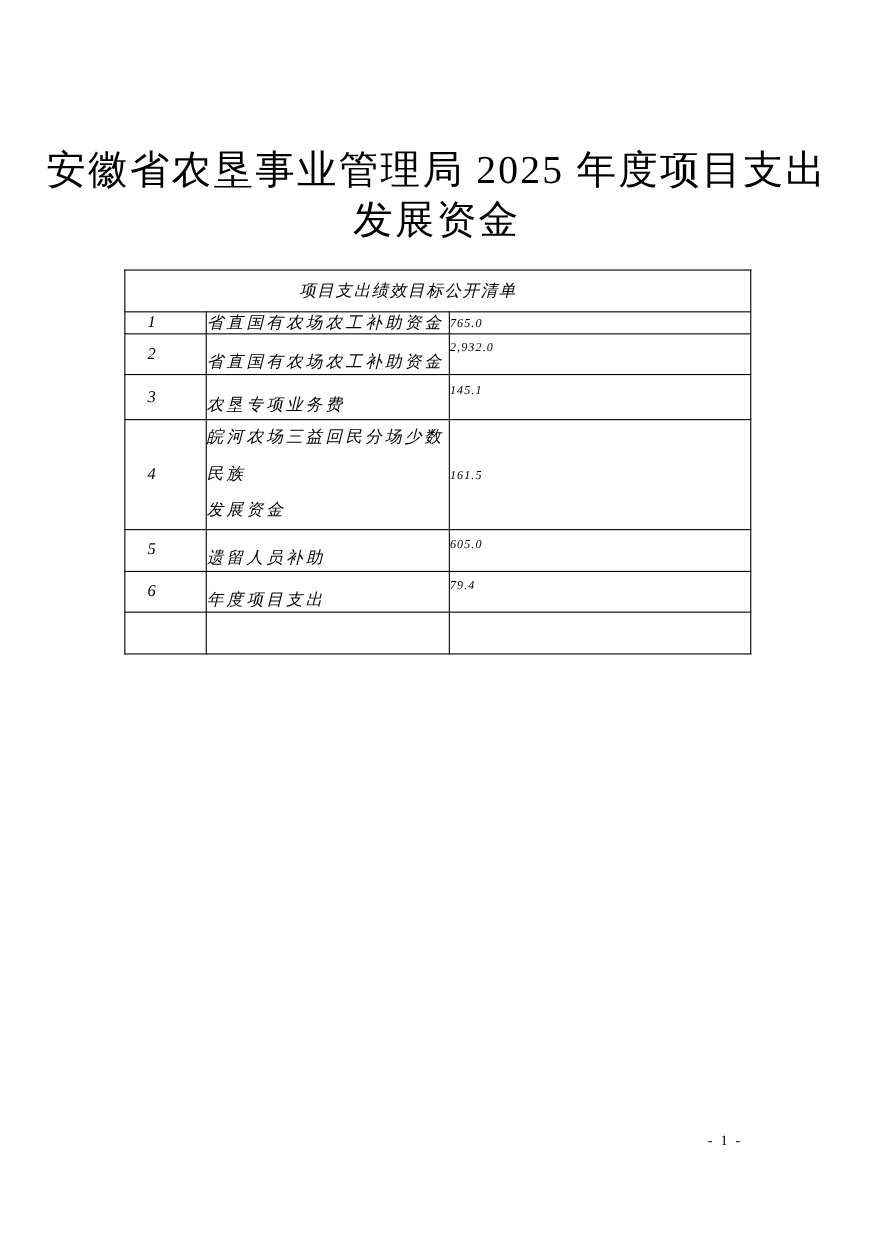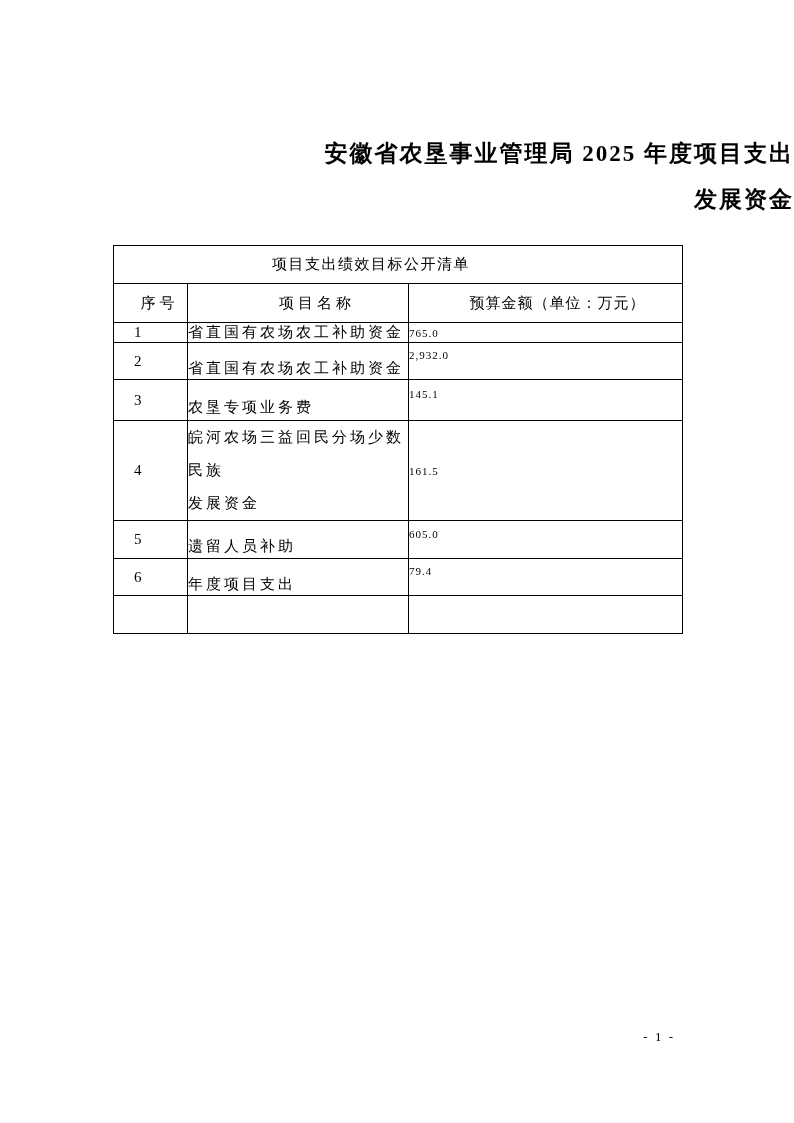--- a/index.html
+++ b/index.html
@@ -11,40 +11,41 @@
   }
   .doc {
     position: relative;
     width: 794px; height: 1123px;
     background: #ffffff;
     overflow: hidden;
   }
   .title {
     position: absolute;
     top: 131px; left: 0; right: 0;
-    text-align: right;
-    font-size: 23px;
-    font-weight: bold;
+    text-align: center;
+    font-size: 36px;
+    font-weight: normal;
     line-height: 46px;
     letter-spacing: 2px;
     font-family: "Liberation Serif", "DejaVu Serif", serif;
   }
   table.budget-table {
     position: absolute;
     top: 245px; left: 113px;
     width: 569px;
     border-collapse: collapse;
     table-layout: fixed;
     font-size: 15px;
   }
   .budget-table th, .budget-table td {
     border: 1.5px solid #000;
     vertical-align: middle;
     font-weight: normal;
     overflow: hidden;
+    font-style: italic;
   }
   tr.caption-row { height: 38px; }
   th.caption-cell {
     letter-spacing: 1.5px;
     padding-right: 54px;
     font-size: 15px;
   }
   tr.header-row { height: 39px; }
   th.col-h { letter-spacing: 3px; }
   th.col-h-0 { padding-left: 18px; letter-spacing: 4px; }
@@ -84,25 +85,20 @@
   <table class="budget-table">
     <colgroup>
       <col style="width:74px">
       <col style="width:221px">
       <col style="width:274px">
     </colgroup>
     <thead>
       <tr class="caption-row">
         <th colspan="3" class="caption-cell">项目支出绩效目标公开清单</th>
       </tr>
-      <tr class="header-row" id="header-row">
-          <th class="col-h col-h-0">序号</th>
-          <th class="col-h col-h-1">项目名称</th>
-          <th class="col-h col-h-2">预算金额（单位：万元）</th>
-        </tr>
     </thead>
     <tbody id="table-body">
         <tr class="body-row-0">
           <td class="no">1</td>
           <td class="name">省直国有农场农工补助资金</td>
           <td class="amount">765.0</td>
         </tr>
         <tr class="body-row-1">
           <td class="no">2</td>
           <td class="name">省直国有农场农工补助资金</td>

